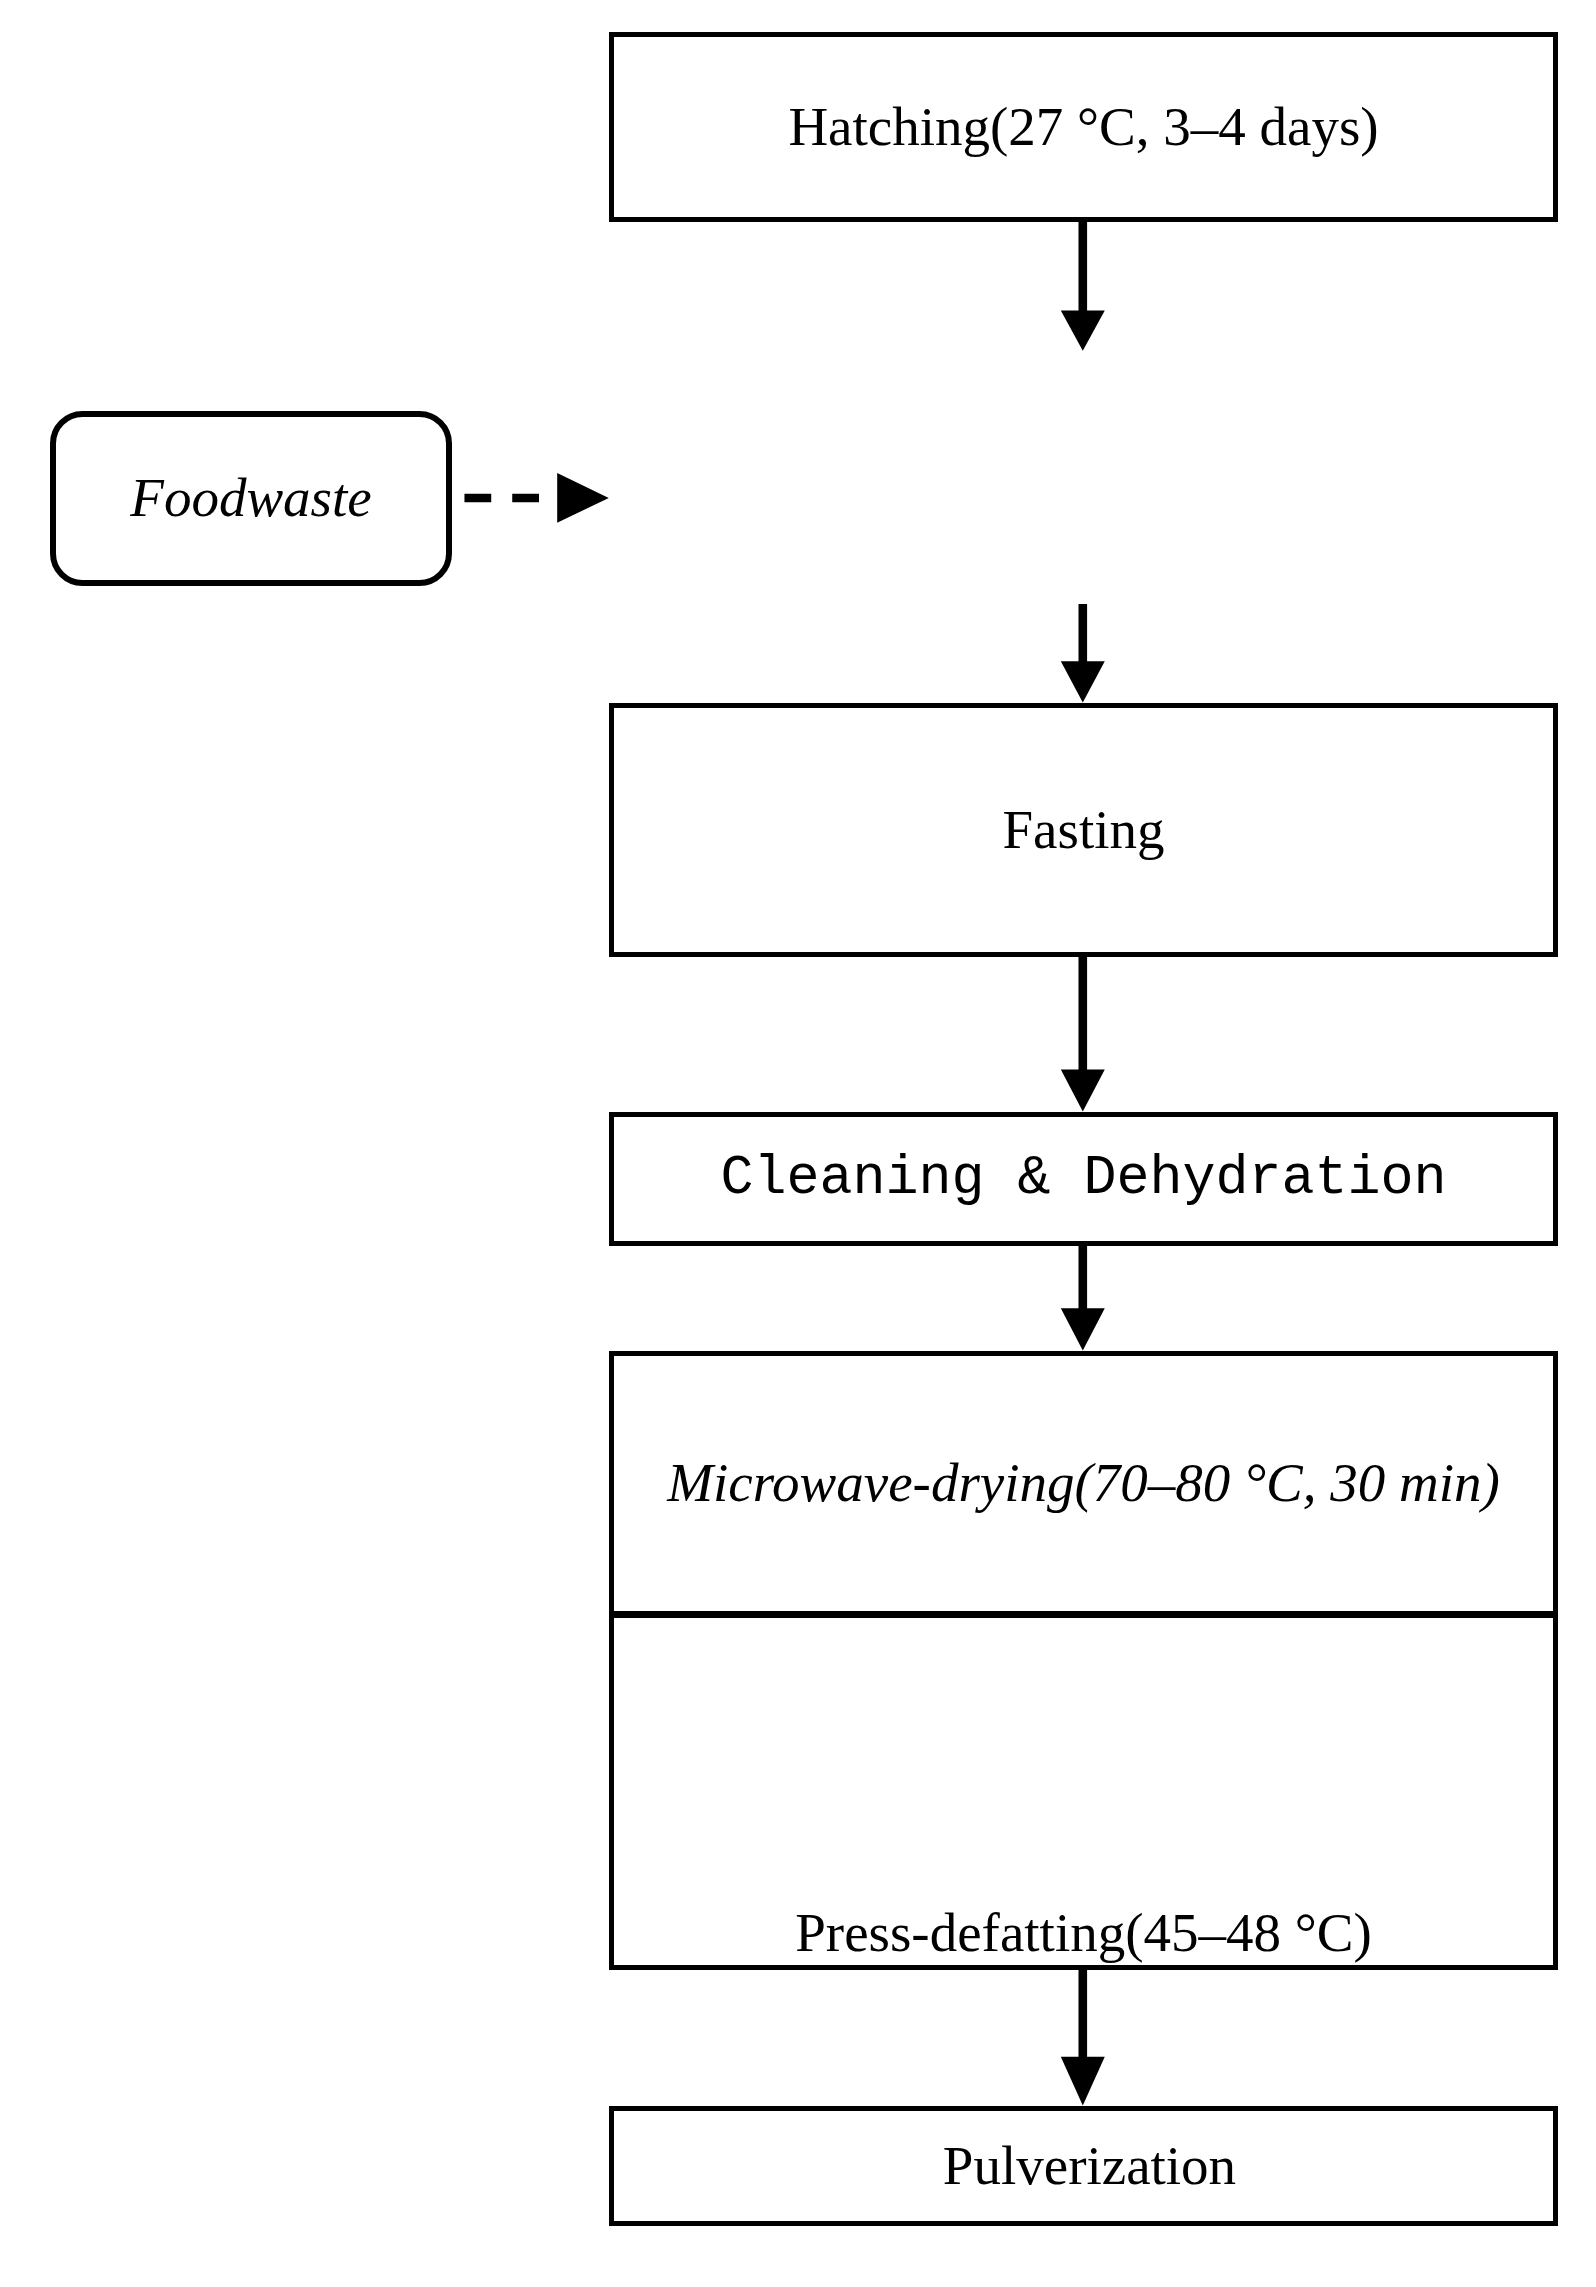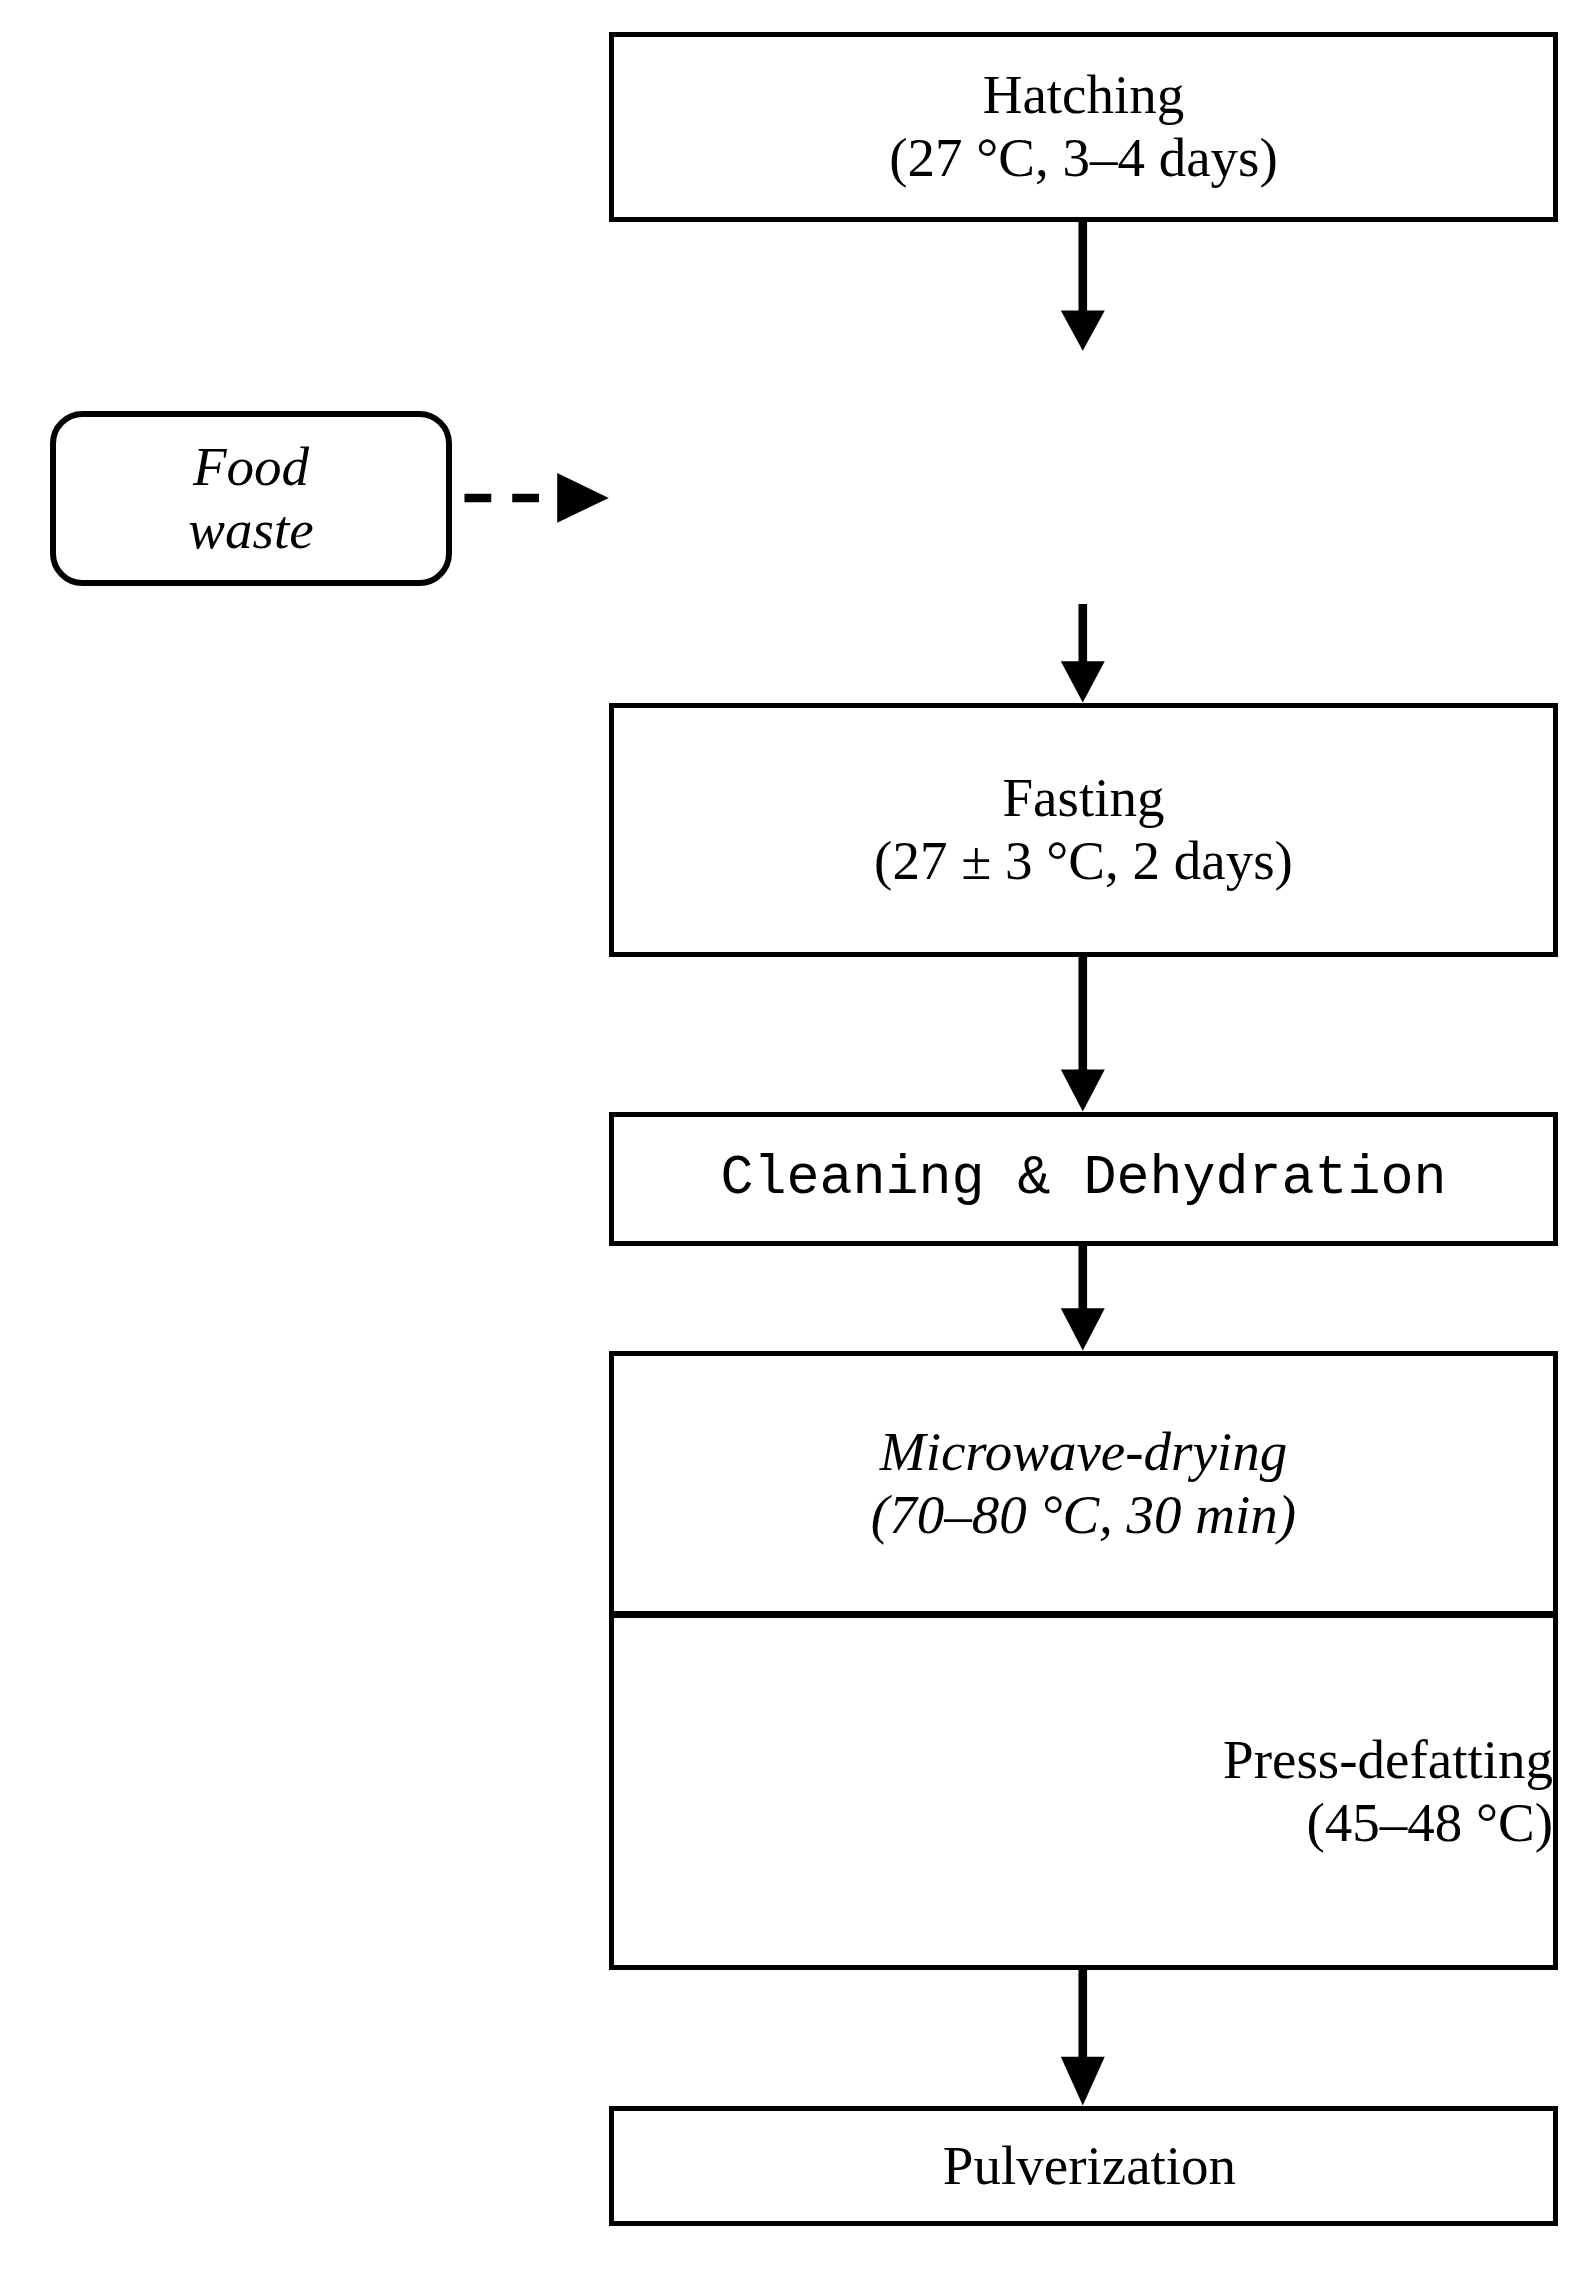--- a/index.html
+++ b/index.html
@@ -16,21 +16,20 @@
     height: 2287px;
     background: #ffffff;
     overflow: hidden;
   }
   .node {
     position: absolute;
     box-sizing: border-box;
     border: 5.7px solid #000000;
     background: #ffffff;
     display: flex;
-    flex-direction: column;
     align-items: center;
     justify-content: center;
     text-align: center;
     color: #000000;
     line-height: 1.14;
   }
   .node .ln {
     display: block;
     white-space: nowrap;
   }
@@ -124,21 +123,20 @@
   </div>
 
   <div class="node process" id="box-hatching">
     <span class="ln">Hatching</span>
     <span class="ln">(27 °C, 3–4 days)</span>
   </div>
 
 
   <div class="node process" id="box-fasting">
     <span class="ln">Fasting</span>
-    <span class="ln">(27 ± 3 °C, 2 days)</span>
   </div>
 
   <div class="node process" id="box-cleaning">
     <span class="ln">Cleaning &amp; Dehydration</span>
   </div>
 
   <div class="node process" id="box-microwave">
     <span class="ln">Microwave-drying</span>
     <span class="ln">(70–80 °C, 30 min)</span>
   </div>

